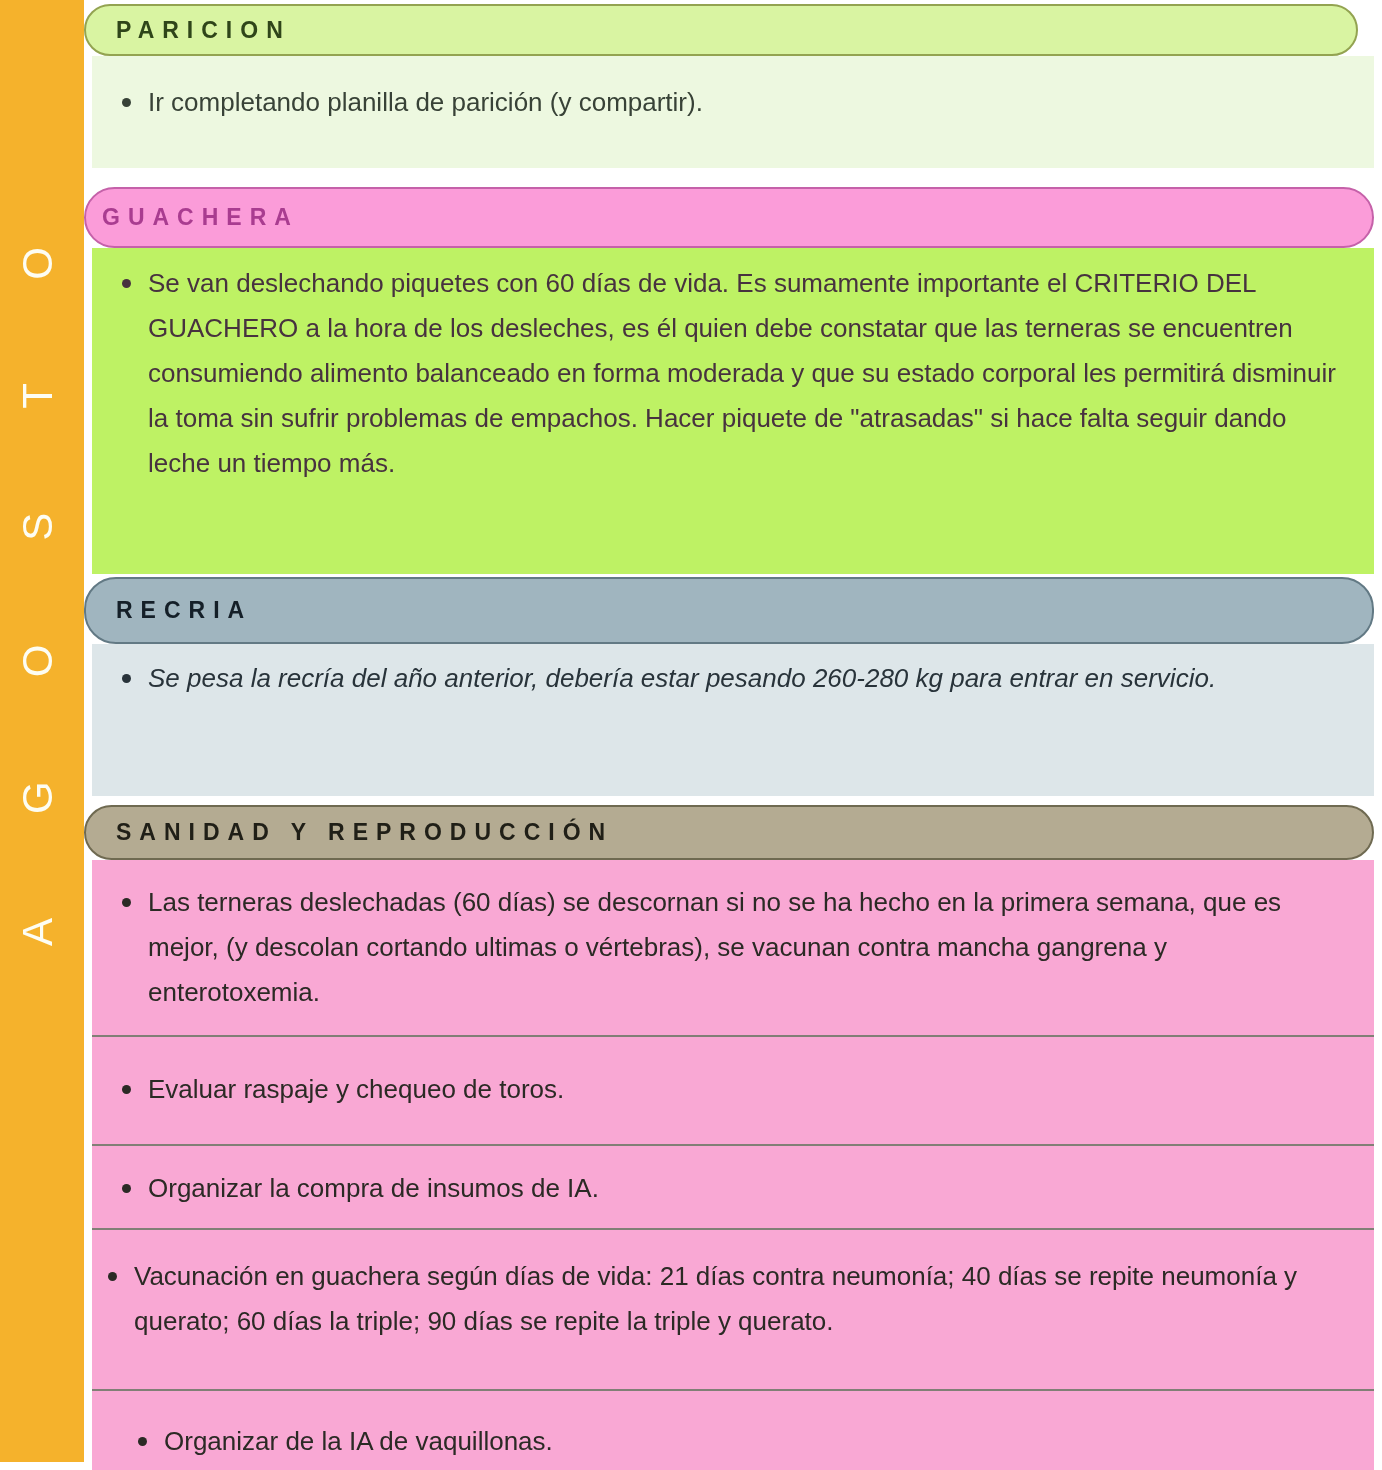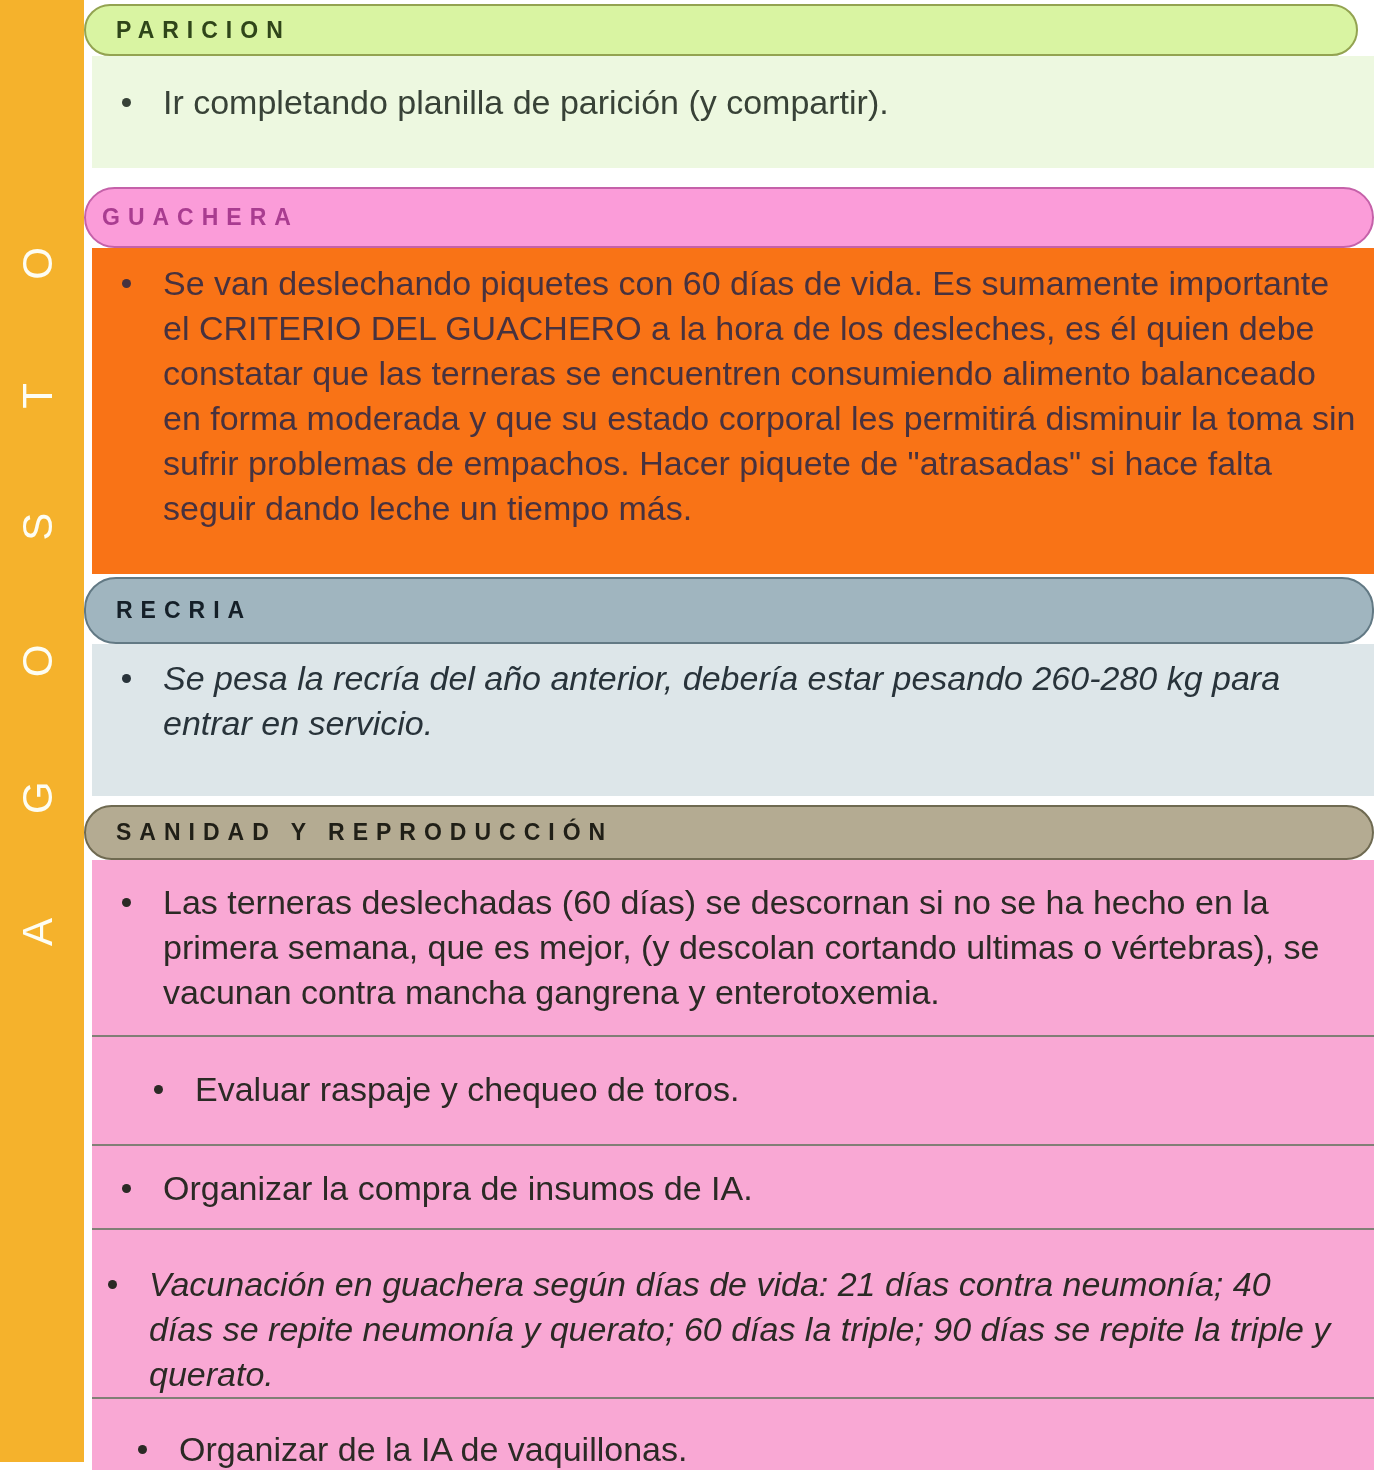--- a/index.html
+++ b/index.html
@@ -26,52 +26,52 @@
   section { display:block; }
 
   .pill {
     box-sizing:border-box; display:flex; align-items:center;
     border-radius:32px; border:2px solid;
     font-weight:bold; font-size:23px; letter-spacing:8px;
     padding:0 30px; width:100%;
   }
   .body { box-sizing:border-box; margin-left:8px; }
 
-  .bullet { display:flex; gap:32px; padding-left:30px; font-size:34px; line-height:45px; }
+  .bullet { display:flex; gap:17px; padding-left:30px; font-size:26px; line-height:45px; }
   .bullet .dot {
     flex:none; width:9px; height:9px; border-radius:50%;
     background:currentColor; margin-top:18px;
   }
   .bullet p { margin:0; max-width:1195px; padding-right:14px; }
 
   
   .paricion { margin-top:4px; }
   .paricion .pill { height:52px; width:calc(100% - 16px); background:#D9F4A2; border-color:#93A351; color:#2F4519; }
   .paricion .body { height:112px; background:#EDF8E0; padding-top:24px; color:#384237; }
 
   
   .guachera { margin-top:19px; }
   .guachera .pill { height:61px; background:#FB9CD9; border-color:#C561A9; color:#A93C90; padding-left:16px; }
-  .guachera .body { height:326px; background:#f97316; padding-top:13px; color:#47323F; }
+  .guachera .body { height:326px; background:#bef264; padding-top:13px; color:#47323F; }
 
   
   .recria { margin-top:3px; }
   .recria .pill { height:67px; background:#A0B5BF; border-color:#627984; color:#141F28; }
   .recria .body { height:152px; background:#DDE6E9; padding-top:12px; color:#28333A; }
   .recria .bullet p { max-width:1210px;font-style:italic; }
 
   
   .sanidad { margin-top:9px; }
   .sanidad .pill { height:55px; background:#B4AB92; border-color:#6F6A51; color:#201F17; }
   .sanidad .body { height:622px; background:#f9a8d4; color:#2B2A25; padding-top:0; }
   .sanidad .row { box-sizing:border-box; }
   .row-0 { min-height:175px; padding-top:20px; }
-  .row-1 { min-height:107px; padding-top:30px;padding-left:32px; }
+  .row-1 { min-height:107px; padding-top:30px; }
   .row-2 { min-height:82px;  padding-top:20px; }
-  .row-3 { min-height:159px; padding-top:32px;font-style:italic; }
+  .row-3 { min-height:159px; padding-top:24px; }
   .row-3 .bullet { padding-left:16px; }
   .row-4 { min-height:90px;  padding-top:28px; }
   .row-4 .bullet { padding-left:46px; }
   .divider { height:0; border:none; border-top:2px solid #817F76; margin:0; }
 </style>
 </head>
 <body>
 
 <div class="page">
 

